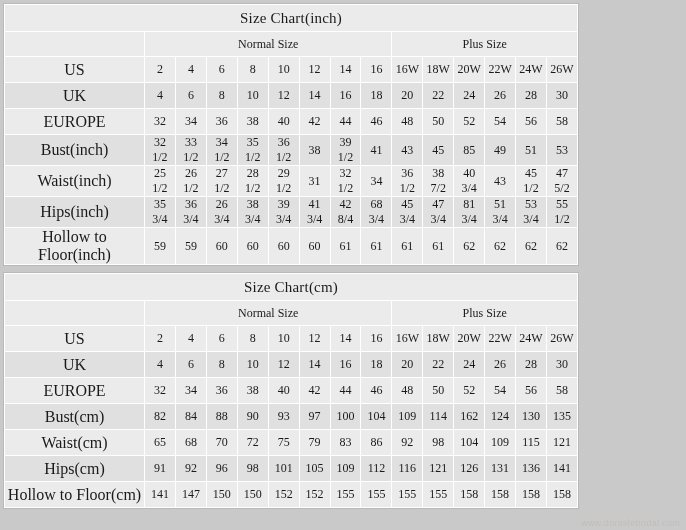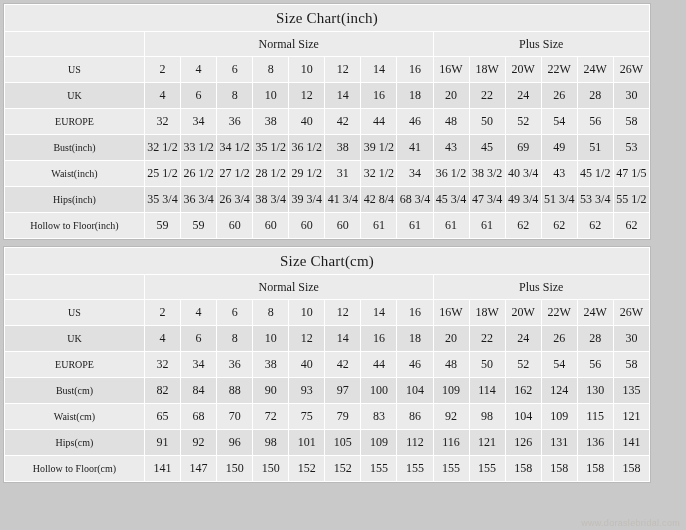--- a/index.html
+++ b/index.html
@@ -13,21 +13,21 @@
   .page {
     width: 686px;
     height: 530px;
     position: relative;
     background: #c9c9c9;
     box-sizing: border-box;
     padding: 3px 3px;
   }
   .chart-block {
     background: #701a75;
-    width: 648px;
+    width: 576px;
     box-sizing: border-box;
     margin-bottom: 6px;
     border: 1px solid #b9b9b9;
   }
   table.size-chart {
     border-collapse: collapse;
     width: 100%;
     table-layout: fixed;
   }
   table.size-chart td, table.size-chart th {
@@ -48,21 +48,21 @@
     background: #ebebeb;
     height: 24px;
   }
   .group-label {
     background: #ebebeb;
     font-size: 12px;
     height: 24px;
   }
   .rowhead {
     background: #ebebeb;
-    font-size: 10px;
+    font-size: 16px;
     height: 25px;
     width: 140px;
   }
   .cell {
     background: #ebebeb;
     font-size: 12px;
     height: 25px;
   }
   .alt .rowhead, .alt .cell {
     background: #e0e0e0;
@@ -154,55 +154,55 @@
           <td class="cell">32 1/2</td>
           <td class="cell">33 1/2</td>
           <td class="cell">34 1/2</td>
           <td class="cell">35 1/2</td>
           <td class="cell">36 1/2</td>
           <td class="cell">38</td>
           <td class="cell">39 1/2</td>
           <td class="cell">41</td>
           <td class="cell">43</td>
           <td class="cell">45</td>
-          <td class="cell">69</td>
+          <td class="cell">85</td>
           <td class="cell">49</td>
           <td class="cell">51</td>
           <td class="cell">53</td>
         </tr>
         <tr>
           <td class="rowhead">Waist(inch)</td>
           <td class="cell">25 1/2</td>
           <td class="cell">26 1/2</td>
           <td class="cell">27 1/2</td>
           <td class="cell">28 1/2</td>
           <td class="cell">29 1/2</td>
           <td class="cell">31</td>
           <td class="cell">32 1/2</td>
           <td class="cell">34</td>
           <td class="cell">36 1/2</td>
-          <td class="cell">38 3/2</td>
+          <td class="cell">38 7/2</td>
           <td class="cell">40 3/4</td>
           <td class="cell">43</td>
           <td class="cell">45 1/2</td>
-          <td class="cell">47 1/5</td>
+          <td class="cell">47 5/2</td>
         </tr>
         <tr class="alt">
           <td class="rowhead">Hips(inch)</td>
           <td class="cell">35 3/4</td>
           <td class="cell">36 3/4</td>
           <td class="cell">26 3/4</td>
           <td class="cell">38 3/4</td>
           <td class="cell">39 3/4</td>
           <td class="cell">41 3/4</td>
           <td class="cell">42 8/4</td>
           <td class="cell">68 3/4</td>
           <td class="cell">45 3/4</td>
           <td class="cell">47 3/4</td>
-          <td class="cell">49 3/4</td>
+          <td class="cell">81 3/4</td>
           <td class="cell">51 3/4</td>
           <td class="cell">53 3/4</td>
           <td class="cell">55 1/2</td>
         </tr>
         <tr>
           <td class="rowhead">Hollow to Floor(inch)</td>
           <td class="cell">59</td>
           <td class="cell">59</td>
           <td class="cell">60</td>
           <td class="cell">60</td>

